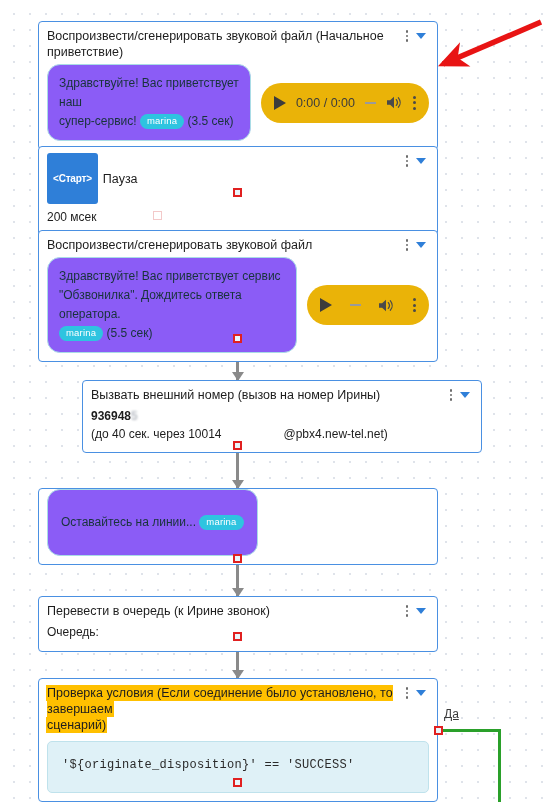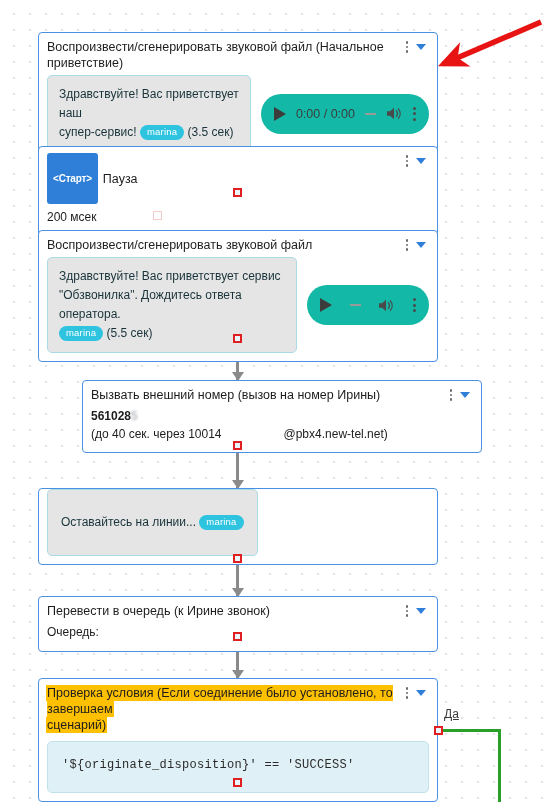--- a/index.html
+++ b/index.html
@@ -134,23 +134,23 @@
     width: 0; height: 0;
     border-left: 5px solid transparent;
     border-right: 5px solid transparent;
     border-top: 6px solid #2f7fd8;
   }
 
   .node-body { padding: 0 8px 8px 8px; }
 
   
   .bubble {
-    background: #e5e5e5;
+    background: #8b5cf6;
     border: 1px solid #a9dce6;
-    border-radius: 5px;
+    border-radius: 13px;
     padding: 9px 11px;
     font-size: 12px;
     line-height: 19px;
     color: #18333a;
   }
   .bubble-row {
     display: flex;
     gap: 10px;
     align-items: stretch;
   }
@@ -163,21 +163,21 @@
     font-size: 9.5px;
     line-height: 12px;
     padding: 1.5px 7px;
     border-radius: 9px;
     vertical-align: 1px;
     letter-spacing: .2px;
   }
 
   
   .player {
-    background: #14b8a6;
+    background: #eab308;
     border-radius: 24px;
     display: flex;
     align-items: center;
     gap: 10px;
     padding: 12px 13px;
     height: 40px;
     align-self: center;
     color: #4a4a4a;
   }
   .player.wide { min-width: 164px; }
@@ -277,21 +277,21 @@
   <div class="port" style="top:554px;"></div>
   <div class="port" style="top:632px;"></div>
   <div class="port" style="top:778px;"></div>
   <div class="port" style="left:434px;top:726px;"></div>
 
   <div class="yes-line-h" style="left:443px;top:729px;width:58px;"></div>
   <div class="yes-line-v" style="left:498px;top:729px;height:73px;"></div>
   <div class="branch-label" style="left:444px;top:707px;">Да</div>
   <div class="branch-label" style="left:246px;top:776px;">Нет</div>
 
-  <div class="node" style="top:32px;">
+  <div class="node" style="top:21px;">
     <div class="node-head">
       <div class="node-title">Воспроизвести/сгенерировать звуковой файл (Начальное приветствие)</div>
       <div class="kebab">
           <i></i>
           <i></i>
           <i></i>
         </div>
       <div class="chev"></div>
     </div>
     <div class="node-body">
@@ -385,21 +385,21 @@
       <div class="node-title">Вызвать внешний номер (вызов на номер Ирины)</div>
       <div class="kebab">
           <i></i>
           <i></i>
           <i></i>
         </div>
       <div class="chev"></div>
     </div>
     <div class="node-body" style="padding-bottom:9px;">
       <div class="plain-line bold">
-        <span>561028</span><span class="blur">5</span>
+        <span>936948</span><span class="blur">5</span>
       </div>
       <div class="plain-line">
         <span>(до 40 сек. через 10014</span><span class="sub-gap"></span><span>@pbx4.new-tel.net)</span>
       </div>
     </div>
   </div>
 
   <div class="node" style="top:488px;">
     <div class="node-body">
       <div class="bubble" style="display:inline-block;padding:23px 13px;">

